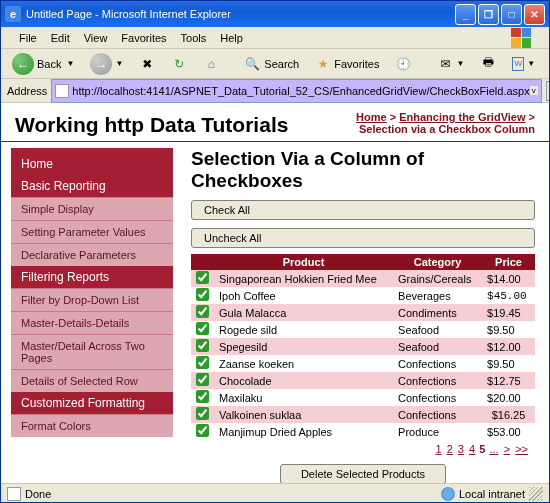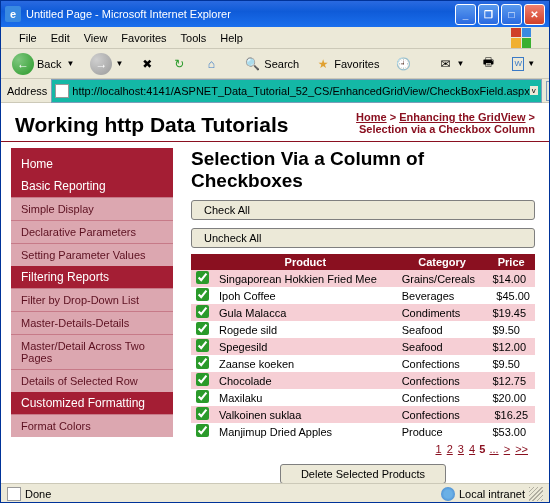--- a/index.html
+++ b/index.html
@@ -20,21 +20,21 @@
   .win-logo div:nth-child(3){background:#f0b030;}
   .win-logo div:nth-child(4){background:#3ab030;}
   .toolbar{height:30px;background:#ece9d8;border-bottom:1px solid #ccc9b8;display:flex;align-items:center;padding:0 6px;gap:6px;}
   .tb-btn{display:flex;align-items:center;gap:3px;padding:2px 4px;border:1px solid transparent;border-radius:3px;}
   .tb-icon{width:16px;height:16px;display:flex;align-items:center;justify-content:center;font-size:12px;}
   .nav-circle{width:22px;height:22px;border-radius:50%;display:flex;align-items:center;justify-content:center;color:#fff;font-size:12px;font-weight:bold;}
   .nav-back{background:radial-gradient(circle at 30% 30%,#7ec77e,#2a9a2a);}
   .nav-fwd{background:radial-gradient(circle at 30% 30%,#cfcfcf,#9a9a9a);}
   .sep{width:1px;height:22px;background:#b0ada0;margin:0 2px;}
   .addrbar{height:24px;background:#ece9d8;border-bottom:1px solid #ccc9b8;display:flex;align-items:center;padding:0 6px;gap:4px;}
-  .addr-input{flex:1;height:24px;border:1px solid #7f9db9;background:#14b8a6;font-size:11px;padding:1px 3px;display:flex;align-items:center;}
+  .addr-input{flex:1;height:24px;border:1px solid #7f9db9;background:#c4b5fd;font-size:11px;padding:1px 3px;display:flex;align-items:center;}
   .addr-input .page-icon{width:14px;height:14px;background:#fff;border:1px solid #999;margin-right:3px;}
   .go-btn{height:20px;padding:0 6px;border:1px solid #7f9db9;background:#ece9d8;display:flex;align-items:center;gap:3px;}
   .page{height:380px;overflow:hidden;background:#fff;display:flex;flex-direction:column;}
   .page-header{display:flex;justify-content:space-between;align-items:flex-end;padding:8px 14px 4px;border-bottom:1px solid #8a1020;}
   .page-header h1{font-family:"Trebuchet MS",Arial;font-size:21px;color:#000;font-weight:bold;}
   .breadcrumb{text-align:right;font-size:11px;color:#8a1020;font-weight:bold;padding-bottom:2px;}
   .breadcrumb a{color:#8a1020;text-decoration:underline;}
   .body{display:flex;flex:1;overflow:hidden;}
   .sidebar{width:172px;background:#fff;padding:6px 0 6px 10px;overflow:hidden;}
   .sb-top{height:5px;}
@@ -161,22 +161,22 @@
       <a>Enhancing the GridView</a> &gt;<br>
       <span>Selection via a Checkbox Column</span>
     </div>
   </div>
   <div class="body">
     <div class="sidebar">
       <div class="sb-top" style="background:#a41e34;"></div>
       <div class="sb-section">Home</div>
       <div class="sb-section">Basic Reporting</div>
       <div class="sb-item">Simple Display</div>
+      <div class="sb-item">Setting Parameter Values</div>
       <div class="sb-item">Declarative Parameters</div>
-      <div class="sb-item">Setting Parameter Values</div>
       <div class="sb-section">Filtering Reports</div>
       <div class="sb-item">Filter by Drop-Down List</div>
       <div class="sb-item">Master-Details-Details</div>
       <div class="sb-item">Master/Detail Across Two Pages</div>
       <div class="sb-item">Details of Selected Row</div>
       <div class="sb-section">Customized Formatting</div>
       <div class="sb-item">Format Colors</div>
     </div>
     <div class="main">
       <h2>Selection Via a Column of Checkboxes</h2>
@@ -197,21 +197,21 @@
             <tr class="alt">
               <td class="chk"><input type="checkbox" checked="" style=""></td>
               <td>Singaporean Hokkien Fried Mee</td>
               <td>Grains/Cereals</td>
               <td style="text-align:left;">$14.00</td>
             </tr>
             <tr>
               <td class="chk"><input type="checkbox" checked="" style=""></td>
               <td>Ipoh Coffee</td>
               <td>Beverages</td>
-              <td style="text-align:right;">$45.00</td>
+              <td style="text-align:left;font-family:Liberation Mono, monospace;">$45.00</td>
             </tr>
             <tr class="alt">
               <td class="chk"><input type="checkbox" checked="" style=""></td>
               <td>Gula Malacca</td>
               <td>Condiments</td>
               <td style="text-align:left;">$19.45</td>
             </tr>
             <tr>
               <td class="chk"><input type="checkbox" checked="" style=""></td>
               <td>Rogede sild</td>

